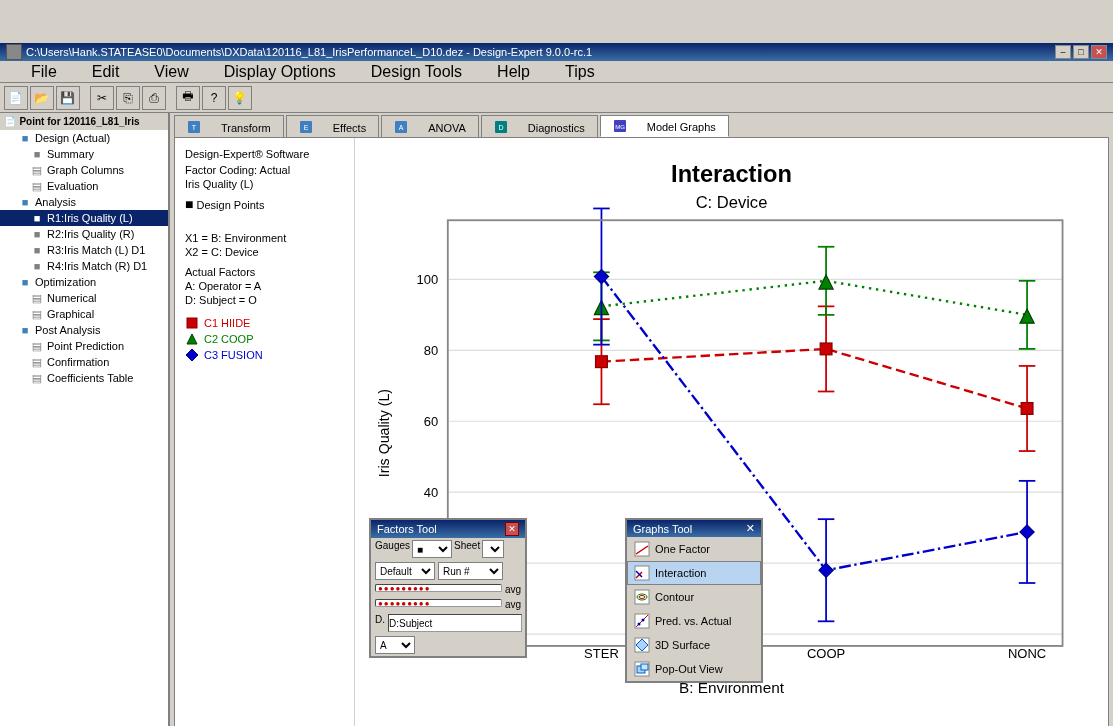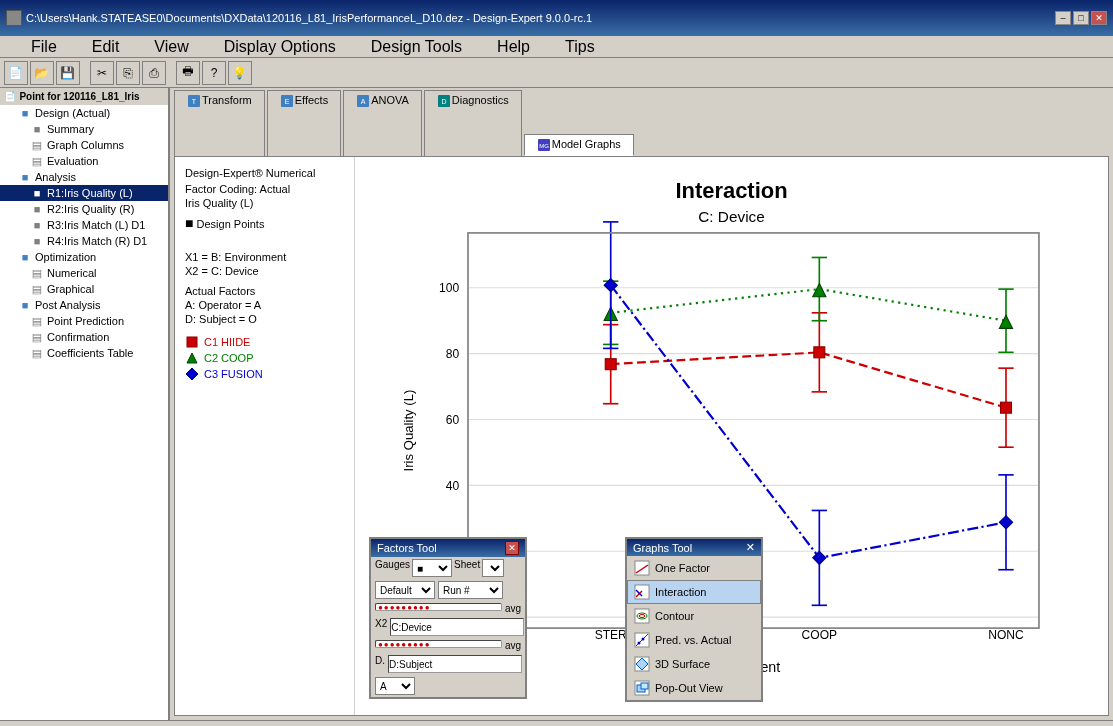--- a/index.html
+++ b/index.html
@@ -2,26 +2,27 @@
 <html><head>
   <meta charset="utf-8">
   <style>
     * { box-sizing: border-box; margin: 0; padding: 0; }
     body { font-family: 'Segoe UI', Tahoma, Arial, sans-serif; font-size: 11px; background: #d4d0c8; overflow: hidden; }
 
     
     #titlebar {
       background: linear-gradient(to bottom, #0a246a, #3a6ea5);
       color: white;
-      height: 36px;
+      height: 18px;
       display: flex;
       align-items: center;
       padding: 0 6px;
       font-size: 11px;
       user-select: none;
+      margin-top: 43px;
     }
     #titlebar .title-icon { width: 16px; height: 16px; margin-right: 4px; background: #888; border: 1px solid #555; }
     #titlebar .title-text { flex: 1; }
     #titlebar .win-buttons { display: flex; gap: 2px; }
     #titlebar .win-btn {
       width: 16px; height: 14px; border: 1px solid #888; background: #d4d0c8;
       display: flex; align-items: center; justify-content: center; font-size: 9px; color: #000; cursor: pointer;
     }
     #titlebar .win-btn.close { background: #c75050; color: white; }
 
@@ -100,28 +101,27 @@
       gap: 2px;
     }
     .tab {
       padding: 3px 12px;
       border: 1px solid #808080;
       border-bottom: none;
       background: #d4d0c8;
       cursor: pointer;
       font-size: 11px;
       display: flex;
-      align-items: flex-start;
-      gap: 1px;
+      align-items: flex-end;
+      gap: 20px;
     }
     .tab.active {
       background: white;
       border-bottom: 1px solid white;
       z-index: 1;
-      margin-top: 44px;
     }
 
     
     #panel {
       flex: 1;
       background: white;
       border: 1px solid #808080;
       margin: 0 4px 4px;
       display: flex;
       overflow: hidden;
@@ -375,21 +375,21 @@
             <rect x="1" y="1" width="12" height="12" fill="#4040c0" rx="1"></rect>
             <text x="7" y="10" text-anchor="middle" fill="white" font-size="6">MG</text>
           </svg>
         <span>Model Graphs</span>
       </div>
     </div>
 
     <div id="panel">
 
       <div id="info-pane">
-        <p style="margin-bottom:4px;">Design-Expert® Numerical</p>
+        <p style="margin-bottom:4px;">Design-Expert® Software</p>
         <p>Factor Coding: Actual</p>
         <p style="margin-bottom:6px;">Iris Quality (L)</p>
         <p style="margin-bottom:20px;">
           <span style="font-size:14px;">■</span>
           <span>Design Points</span>
         </p>
         <p style="margin-bottom:2px;">X1 = B: Environment</p>
         <p style="margin-bottom:8px;">X2 = C: Device</p>
         <p style="margin-bottom:2px;">Actual Factors</p>
         <p>A: Operator = A</p>
@@ -516,24 +516,20 @@
             <select class="tool-select" style="width:60px;"><option>Default</option></select>
             <select class="tool-select" style="width:65px;"><option>Run #</option></select>
           </div>
           <div class="tool-row">
             <div class="slider-track" style="flex:1;">
               <span class="slider-dots">●●●●●●●●●</span>
             </div>
             <span style="font-size:10px;">avg</span>
           </div>
           <div class="tool-row">
-            <span style="font-size:10px; width:18px;">X2</span>
-            <input class="tool-input" style="flex: 1 1 0%;" type="text" value="C:Device">
-          </div>
-          <div class="tool-row">
             <div class="slider-track" style="flex:1;">
               <span class="slider-dots">●●●●●●●●●</span>
             </div>
             <span style="font-size:10px;">avg</span>
           </div>
           <div class="tool-row">
             <span style="font-size:10px; width:18px;">D.</span>
             <input class="tool-input" style="flex: 1 1 0%;" type="text" value="D:Subject">
           </div>
           <div class="tool-row">

